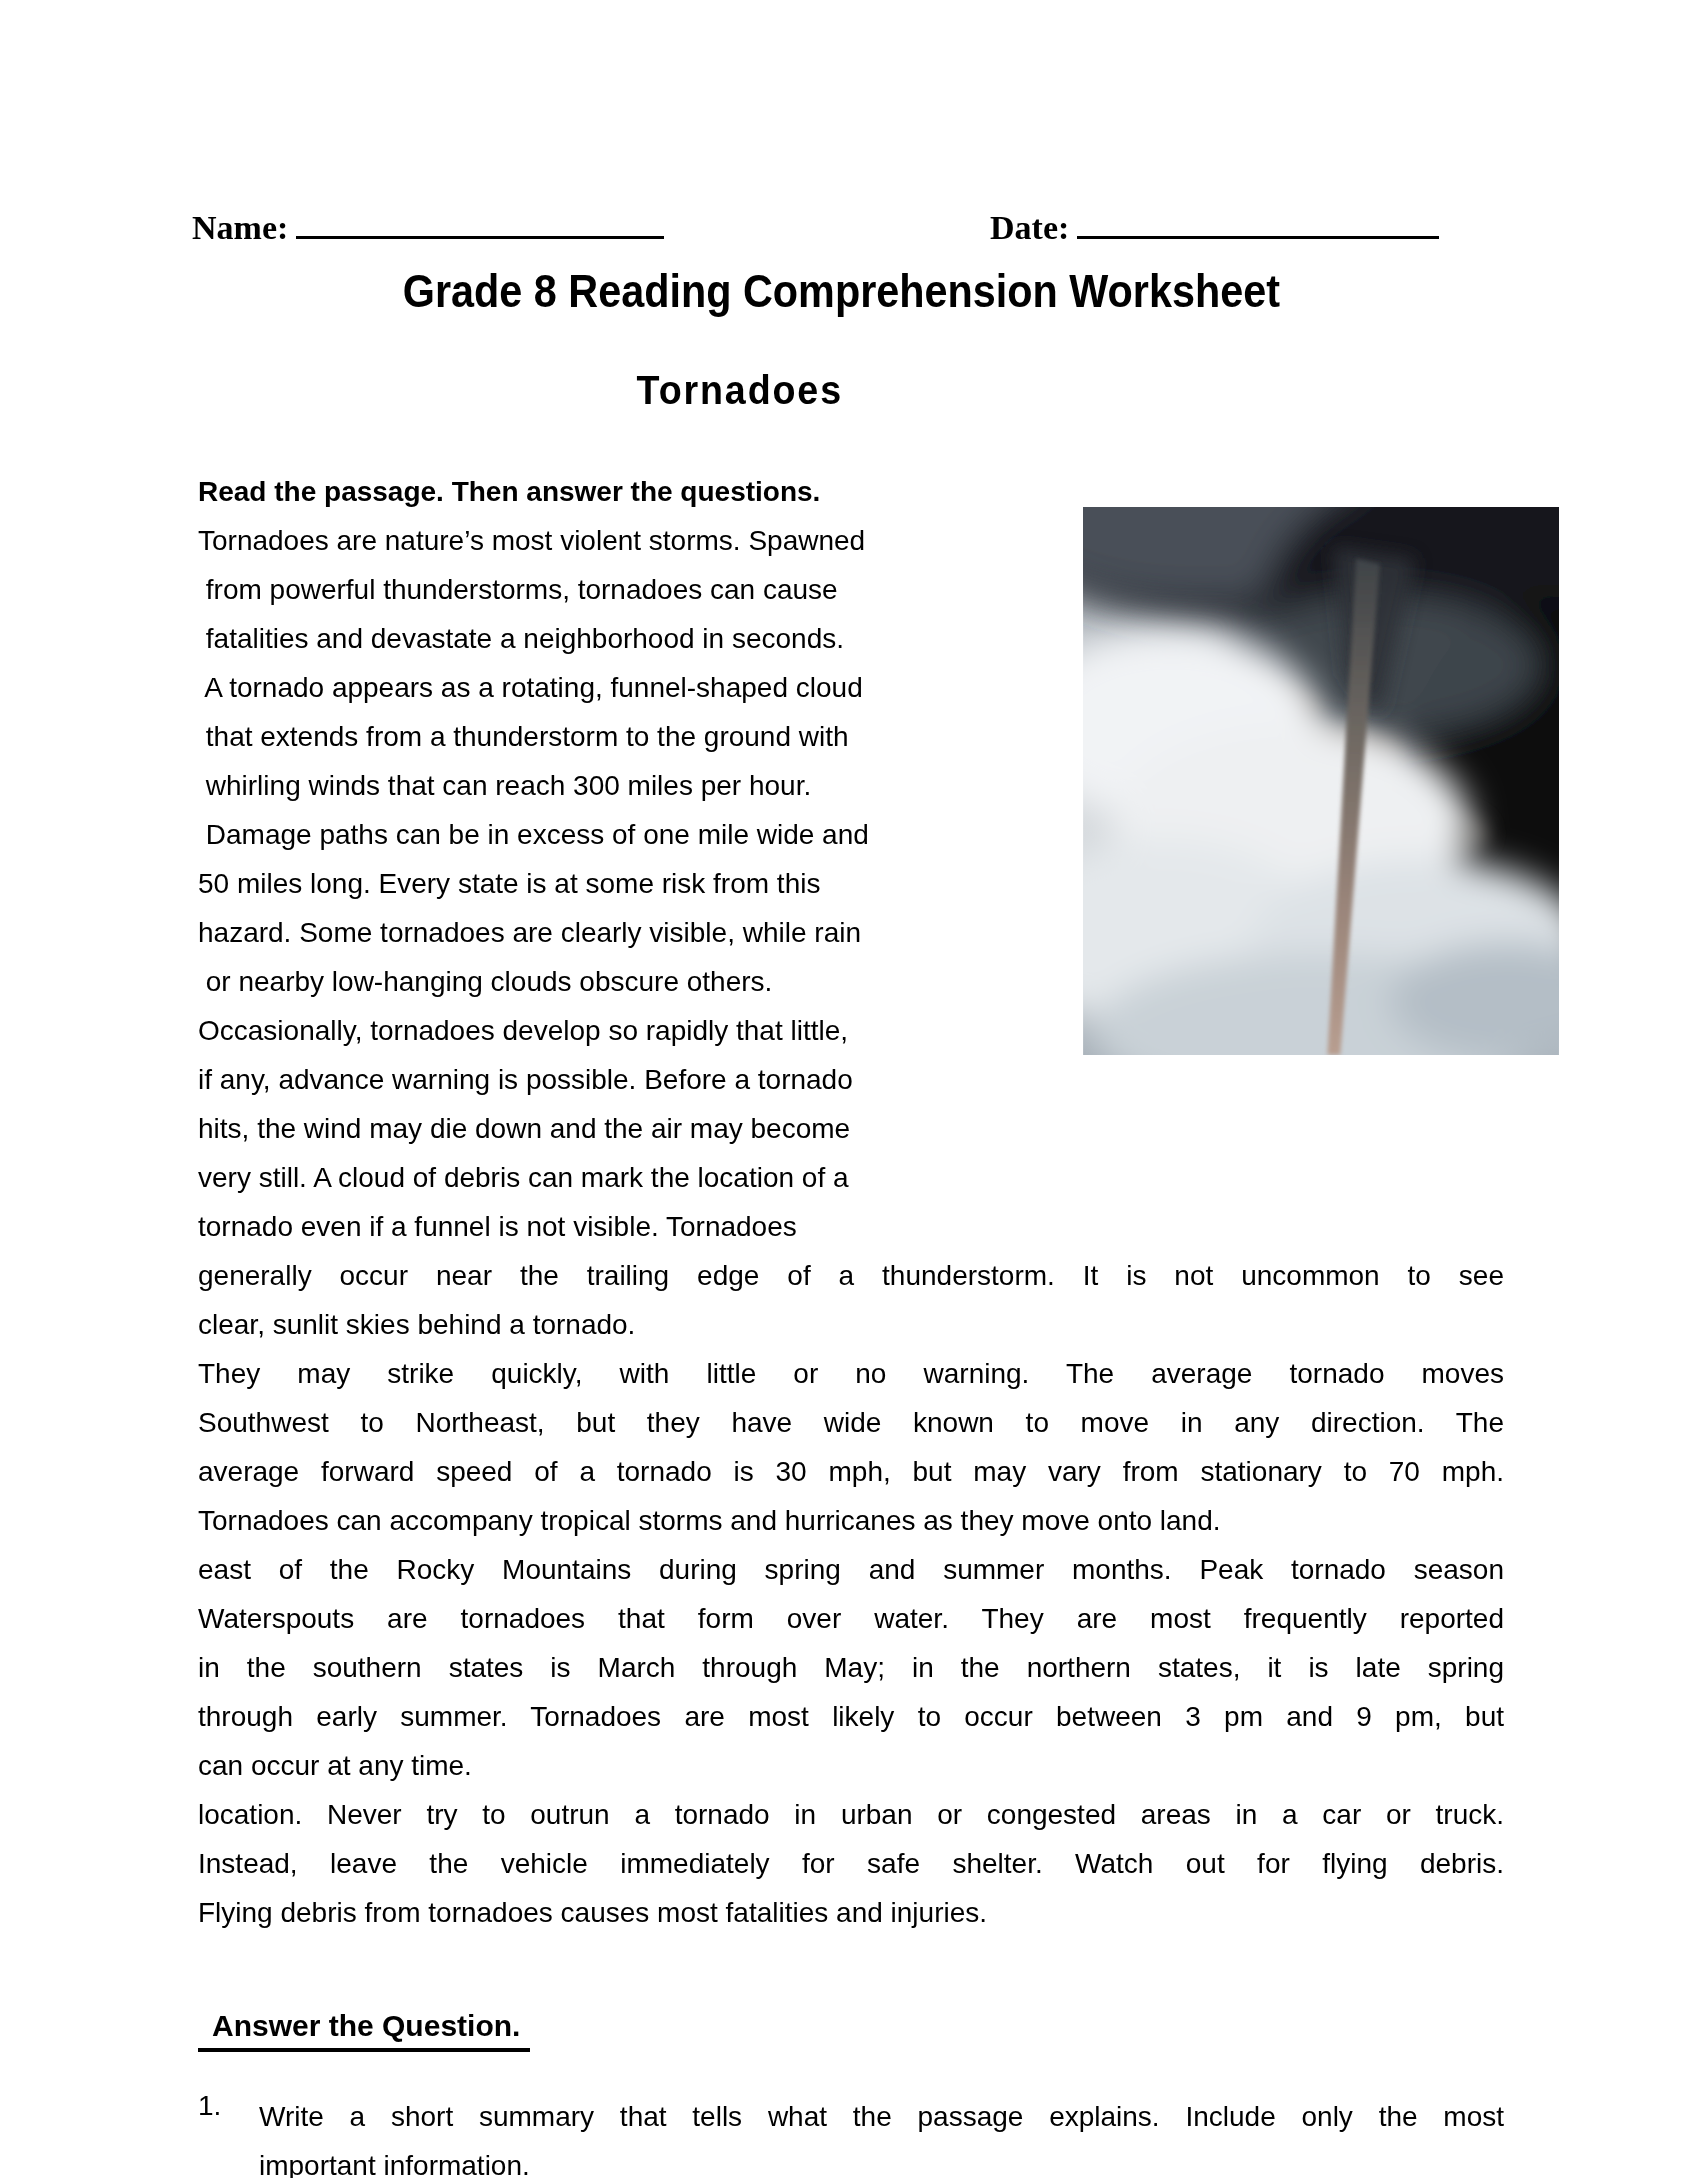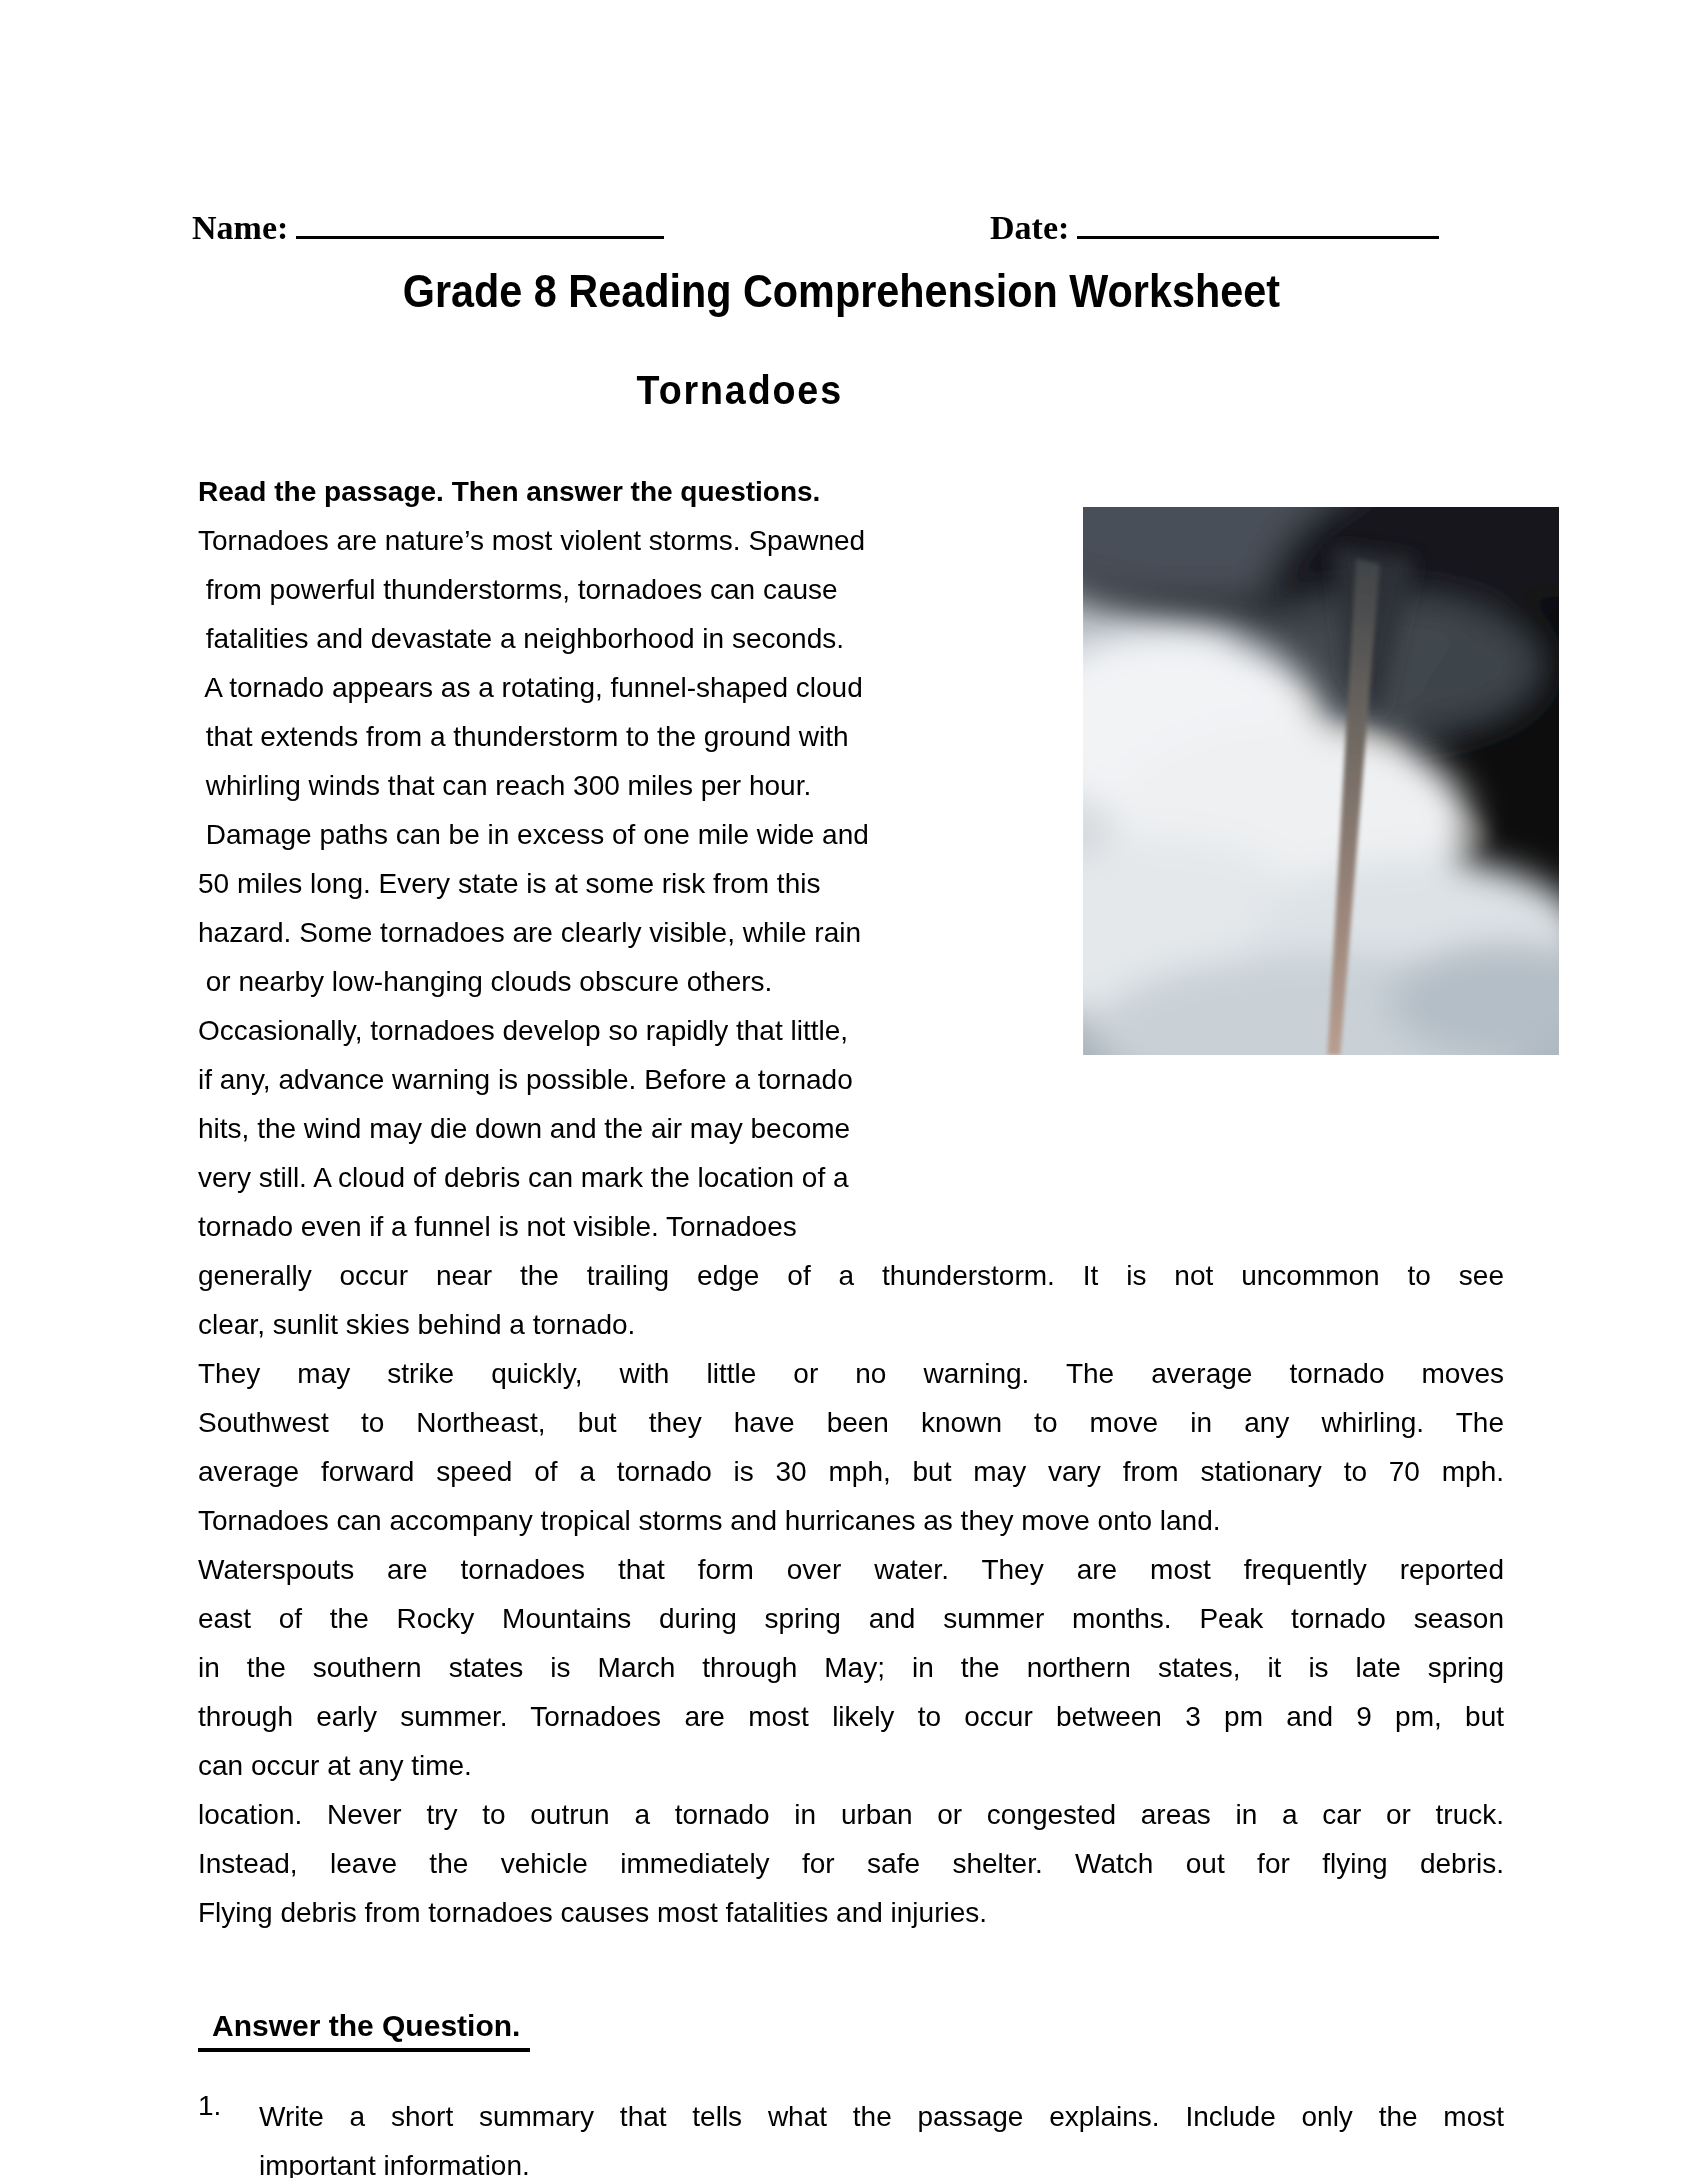--- a/index.html
+++ b/index.html
@@ -149,27 +149,27 @@
       <div class="pline">hits, the wind may die down and the air may become</div>
       <div class="pline">very still. A cloud of debris can mark the location of a</div>
       <div class="pline lastline">tornado even if a funnel is not visible. Tornadoes</div>
     </div>
   <div class="jblock">
       <div class="pline">generally occur near the trailing edge of a thunderstorm. It is not uncommon to see</div>
       <div class="pline lastline">clear, sunlit skies behind a tornado.</div>
     </div>
   <div class="jblock">
       <div class="pline">They may strike quickly, with little or no warning. The average tornado moves</div>
-      <div class="pline">Southwest to Northeast, but they have been known to move in any whirling. The</div>
+      <div class="pline">Southwest to Northeast, but they have wide known to move in any direction. The</div>
       <div class="pline">average forward speed of a tornado is 30 mph, but may vary from stationary to 70 mph.</div>
       <div class="pline lastline">Tornadoes can accompany tropical storms and hurricanes as they move onto land.</div>
     </div>
   <div class="jblock">
+      <div class="pline">east of the Rocky Mountains during spring and summer months. Peak tornado season</div>
       <div class="pline">Waterspouts are tornadoes that form over water. They are most frequently reported</div>
-      <div class="pline">east of the Rocky Mountains during spring and summer months. Peak tornado season</div>
       <div class="pline">in the southern states is March through May; in the northern states, it is late spring</div>
       <div class="pline">through early summer. Tornadoes are most likely to occur between 3 pm and 9 pm, but</div>
       <div class="pline lastline">can occur at any time.</div>
     </div>
   <div class="jblock">
       <div class="pline">location. Never try to outrun a tornado in urban or congested areas in a car or truck.</div>
       <div class="pline">Instead, leave the vehicle immediately for safe shelter. Watch out for flying debris.</div>
       <div class="pline lastline">Flying debris from tornadoes causes most fatalities and injuries.</div>
     </div>
 

